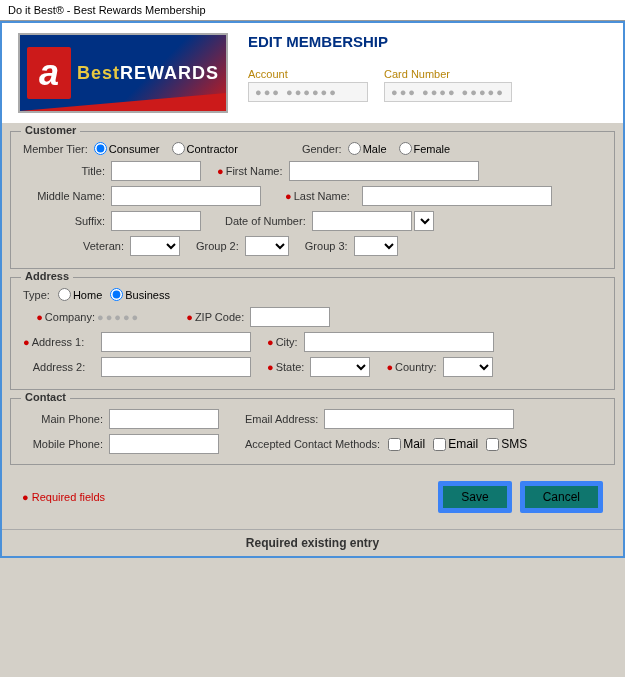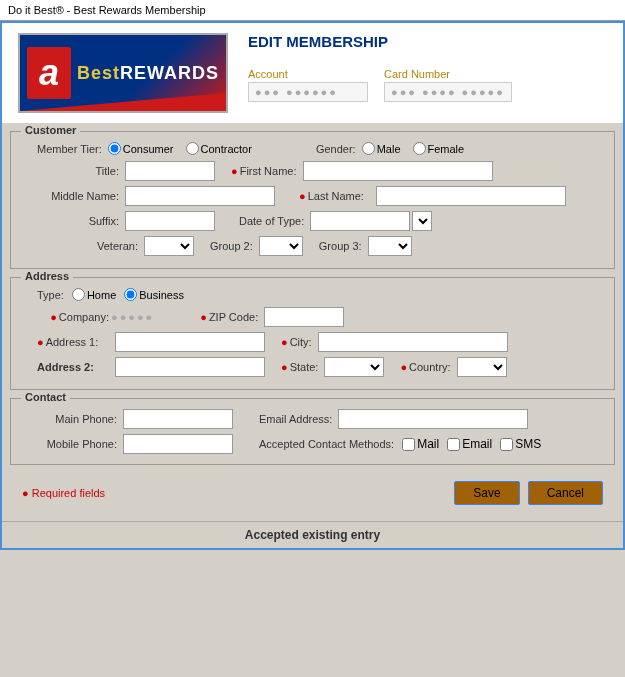--- a/index.html
+++ b/index.html
@@ -107,21 +107,21 @@
       margin-bottom: 8px;
     }
     .content-area {
       background: #d4d0c8;
       padding: 8px;
     }
     .section {
       border: 1px solid #999;
       background: #d4d0c8;
       margin-bottom: 8px;
-      padding: 10px 26px;
+      padding: 10px 12px;
       position: relative;
     }
     .section-legend {
       position: absolute;
       top: -8px;
       left: 10px;
       background: #d4d0c8;
       padding: 0 4px;
       font-size: 11px;
       font-weight: bold;
@@ -175,22 +175,22 @@
       display: flex;
       align-items: center;
       justify-content: space-between;
       padding: 8px 12px;
     }
     .required-note { font-size: 11px; color: #cc0000; }
     .btn-row { display: flex; gap: 8px; }
     .btn {
       padding: 4px 18px;
       font-size: 12px;
-      border: 1px solid #3b82f6;
-      background: #a16207;
+      border: 5px solid #3b82f6;
+      background: #0f766e;
       cursor: pointer;
       border-radius: 2px;
     }
     .status-bar {
       background: #d4d0c8;
       text-align: center;
       padding: 6px;
       font-size: 12px;
       font-weight: bold;
       color: #333;
@@ -301,21 +301,21 @@
           <input type="text" class="input-lg" style="">
         </div>
       </div>
 
       <div style="display:flex;gap:24px;margin-bottom:5px;align-items:center;">
         <div style="display:flex;align-items:center;gap:6px;">
           <span class="form-label" style="width:82px;text-align:right;">Suffix:</span>
           <input type="text" class="input-sm" style="">
         </div>
         <div style="display:flex;align-items:center;gap:6px;">
-          <span class="form-label">Date of Type:</span>
+          <span class="form-label">Date of Number:</span>
           <div class="date-group">
             <input type="text" class="date-input" style="">
             <select style="width:20px;height:20px;"></select>
           </div>
         </div>
       </div>
 
       <div style="display:flex;align-items:center;gap:16px;margin-bottom:2px;padding-left:60px;">
         <div style="display:flex;align-items:center;gap:6px;">
           <span class="form-label">Veteran:</span>
@@ -372,21 +372,21 @@
         <div style="display:flex;align-items:center;gap:6px;">
           <span class="form-label">
             <span class="required-dot">●</span><span>City:</span>
           </span>
           <input type="text" class="input-lg" style="">
         </div>
       </div>
 
       <div style="display:flex;align-items:center;gap:16px;margin-bottom:2px;">
         <div style="display:flex;align-items:center;gap:6px;">
-          <span class="form-label" style="width:72px;text-align:left;font-weight:bold;">Address 2:</span>
+          <span class="form-label" style="width:72px;text-align:center;">Address 2:</span>
           <input type="text" class="input-md" style="">
         </div>
         <div style="display:flex;align-items:center;gap:6px;">
           <span class="form-label">
             <span class="required-dot">●</span><span>State:</span>
           </span>
           <select style="width:60px;"></select>
         </div>
         <div style="display:flex;align-items:center;gap:6px;">
           <span class="form-label">
@@ -438,15 +438,15 @@
       <span class="required-note">● Required fields</span>
       <div class="btn-row">
         <button class="btn">Save</button>
         <button class="btn">Cancel</button>
       </div>
     </div>
 
   </div>
 
   <div class="status-bar">
-    <span>Accepted existing entry</span>
+    <span>Required existing entry</span>
   </div>
 </div>
 
 </body></html>

